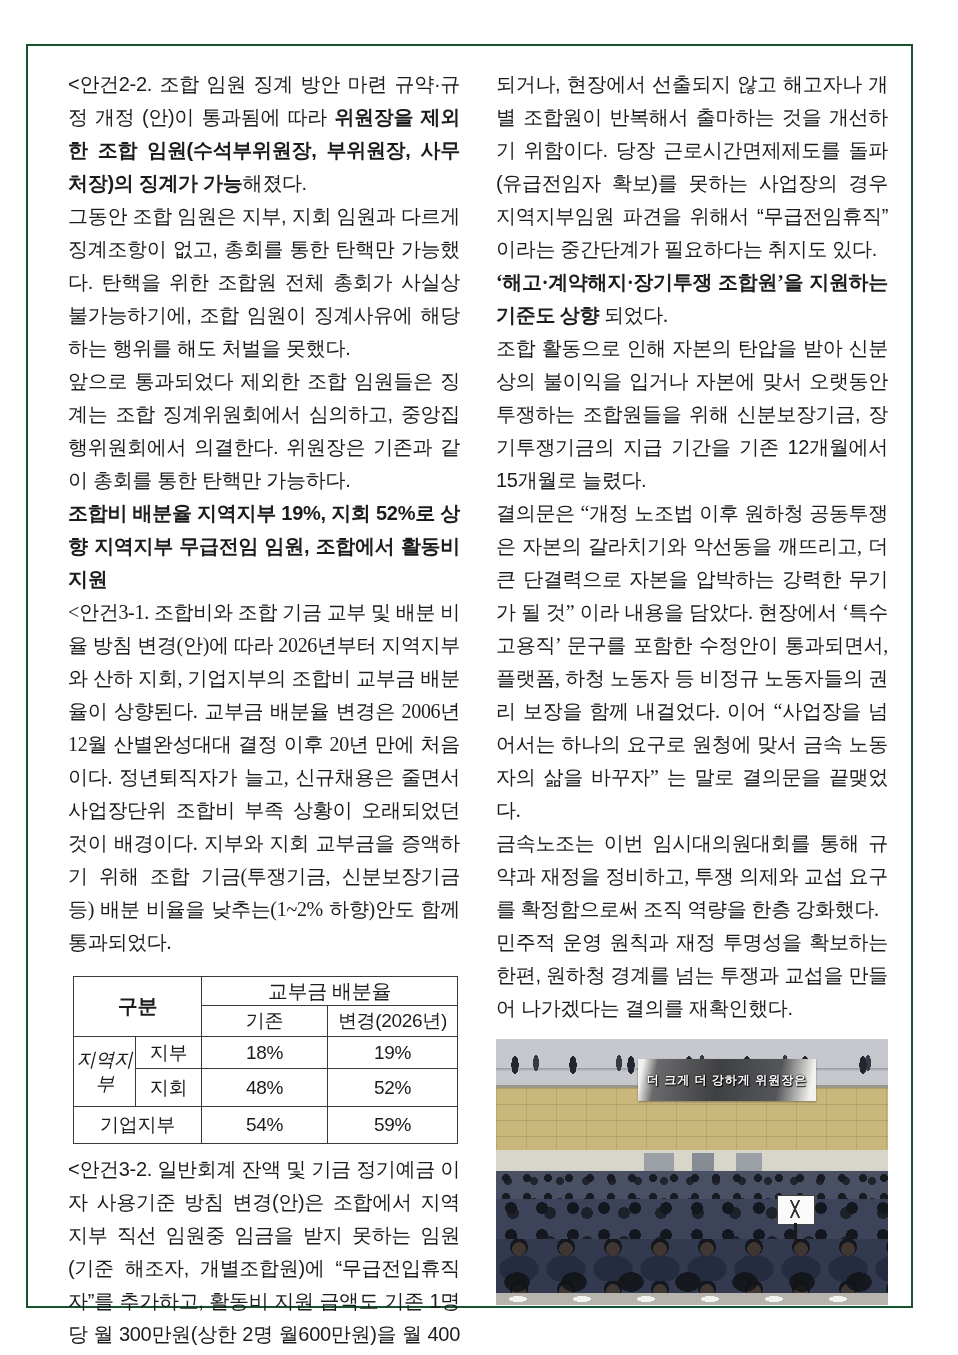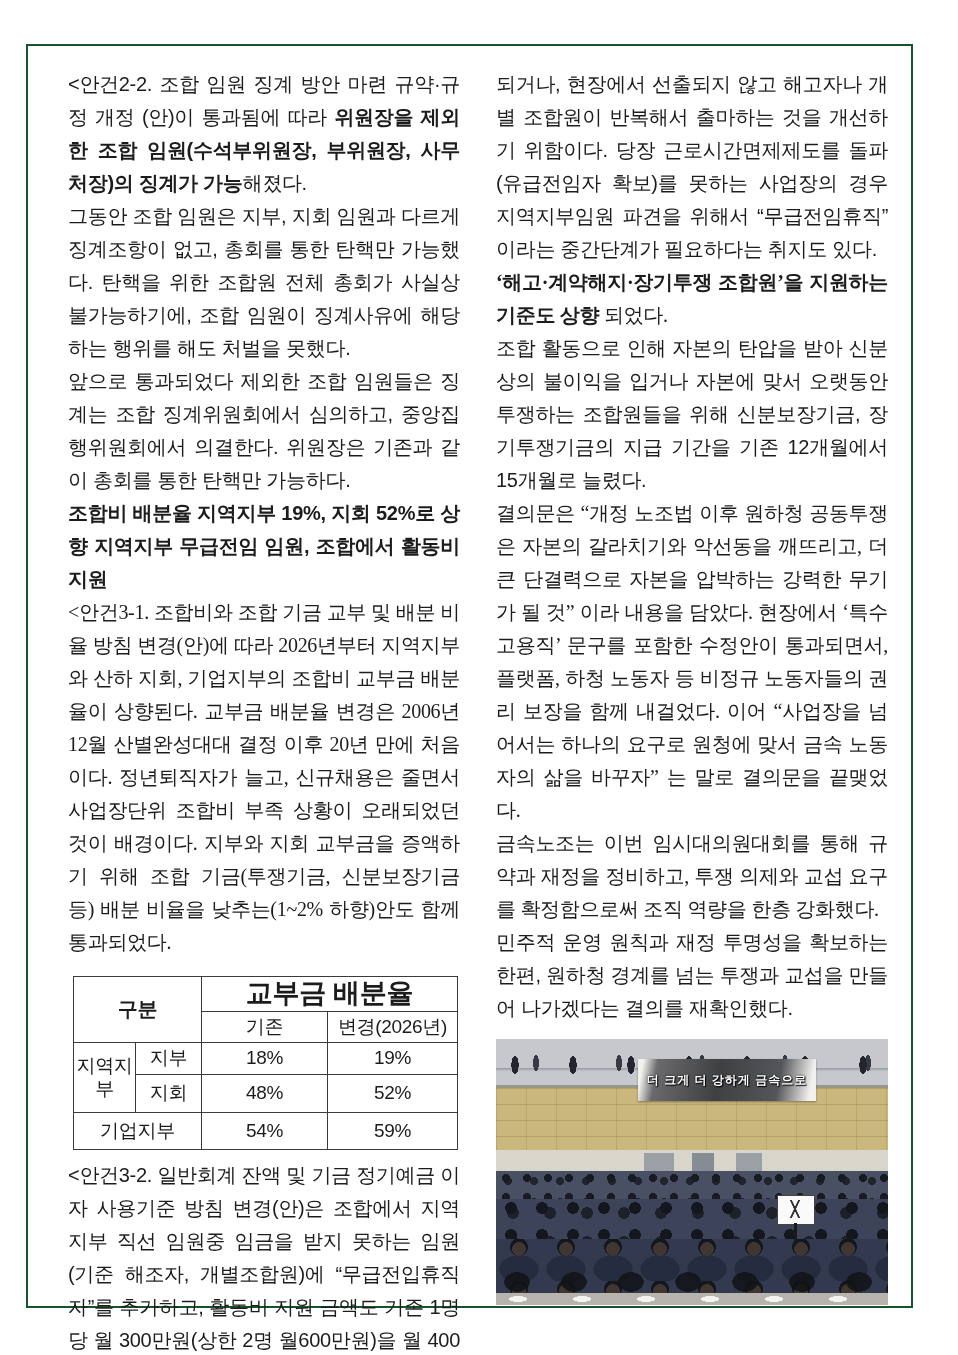--- a/index.html
+++ b/index.html
@@ -24,27 +24,27 @@
   .heading { font-weight:bold; margin-top:13px; }
 
   table.dist {
     border-collapse:collapse; table-layout:fixed; width:384px;
     margin:17px 0 9px 5px; font-size:19px;padding-left:17px;
   }
   table.dist td {
     border:1.5px solid #3a3a3a; text-align:center; vertical-align:middle;
     padding:0; line-height:1.25;
   }
-  td.h1 { height:28px; font-weight:bold; font-size:27px; }
+  td.h1 { height:28px; font-weight:normal; font-size:20px; }
   td.h2 { height:30px; }
   td.r1 { height:31px; }
   td.r2 { height:37px; }
   td.r3 { height:36px; }
   td.grp { font-weight:bold; font-size:20px; }
-  td.region { line-height:1.8; }
+  td.region { line-height:1.8;font-style:italic; }
 
   
   .photo {
     position:relative; width:392px; height:266px; margin-top:14px;
     overflow:hidden; background:#8a8f9c; text-align:left;
   }
   .ph-balcony {
     position:absolute; left:0; top:0; width:100%; height:46px; background:#c6c8cd;
     background-image:
       radial-gradient(ellipse 6px 15px at 19px 26px, #23262e 60%, rgba(0,0,0,0) 61%),
@@ -186,21 +186,21 @@
     <p>조합 활동으로 인해 자본의 탄압을 받아 신분상의 불이익을 입거나 자본에 맞서 오랫동안 투쟁하는 조합원들을 위해 신분보장기금, 장기투쟁기금의 지급 기간을 기존 12개월에서 15개월로 늘렸다.</p>
     <p class="mt">결의문은 “개정 노조법 이후 원하청 공동투쟁은 자본의 갈라치기와 악선동을 깨뜨리고, 더 큰 단결력으로 자본을 압박하는 강력한 무기가 될 것” 이라 내용을 담았다. 현장에서 ‘특수고용직’ 문구를 포함한 수정안이 통과되면서, 플랫폼, 하청 노동자 등 비정규 노동자들의 권리 보장을 함께 내걸었다. 이어 “사업장을 넘어서는 하나의 요구로 원청에 맞서 금속 노동자의 삶을 바꾸자” 는 말로 결의문을 끝맺었다.</p>
     <p class="mt">금속노조는 이번 임시대의원대회를 통해 규약과 재정을 정비하고, 투쟁 의제와 교섭 요구를 확정함으로써 조직 역량을 한층 강화했다.</p>
     <p>민주적 운영 원칙과 재정 투명성을 확보하는 한편, 원하청 경계를 넘는 투쟁과 교섭을 만들어 나가겠다는 결의를 재확인했다.</p>
 
     <div class="photo">
       <div class="ph-balcony"></div>
       <div class="ph-wall"></div>
       <div class="ph-banner">
         <div class="ph-banner-art"></div>
-        <div class="ph-banner-text">더 크게 더 강하게 금속으로</div>
+        <div class="ph-banner-text">더 크게 더 강하게 위원장은</div>
       </div>
       <div class="ph-lowerwall"></div>
       <div class="ph-crowd-back"></div>
       <div class="ph-crowd-mid"></div>
       <div class="ph-crowd-front"></div>
       <div class="ph-chairs"></div>
       <div class="ph-floor"></div>
       <div class="ph-stand">
         <div class="ph-stand-lines"></div>
       </div>

